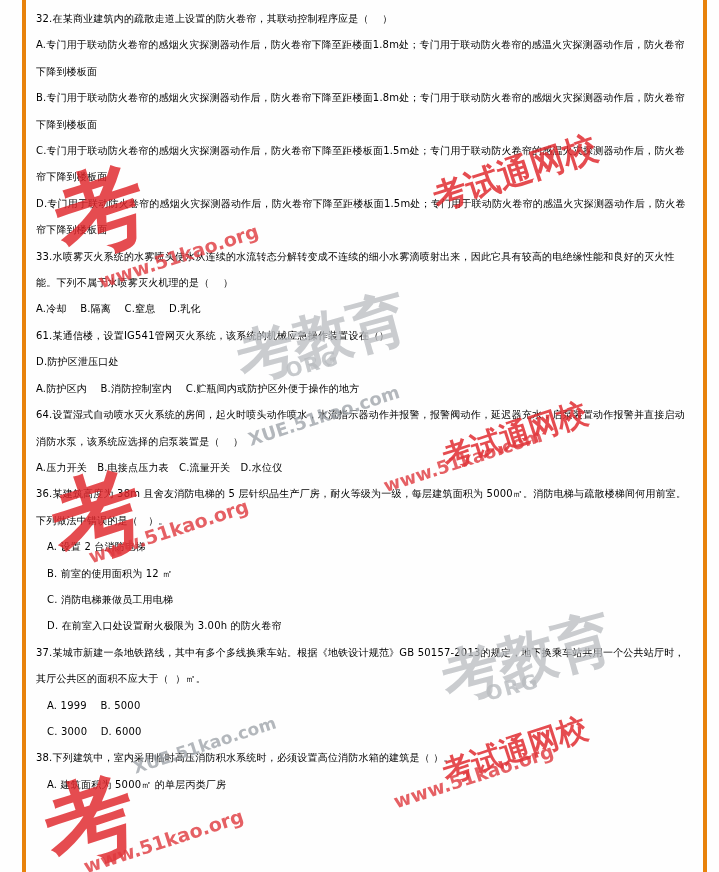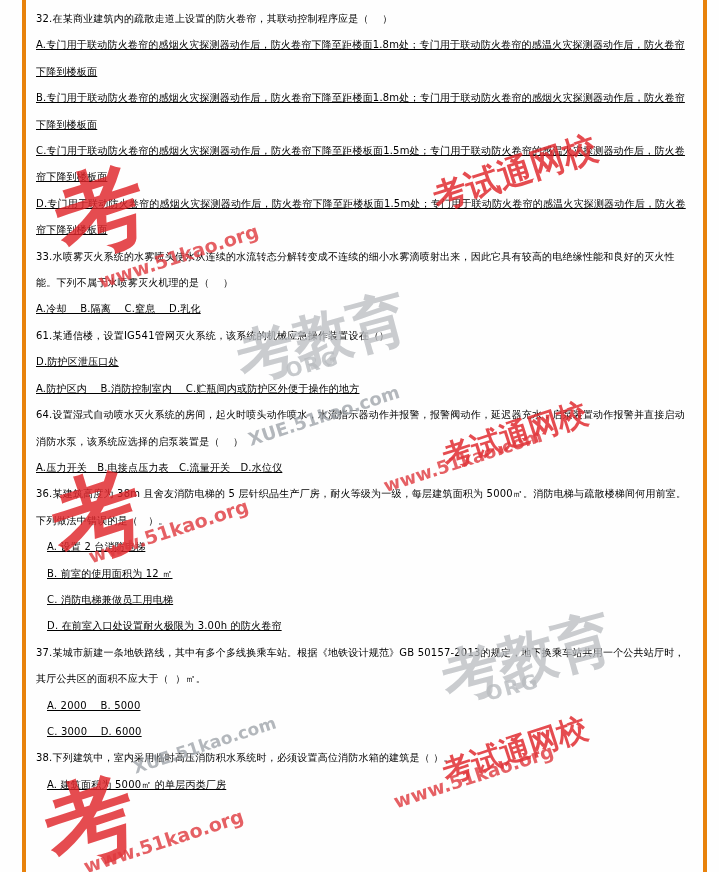--- a/index.html
+++ b/index.html
@@ -39,21 +39,21 @@
     color: #000000;
     letter-spacing: 0.2px;
   }
   .q {
     margin: 0 0 0 0;
   }
   .line {
     white-space: pre-wrap;
     word-break: break-all;
   }
-  .opt { margin: 0; text-decoration: underline; }
+  .opt { margin: 0; }
   .opt-ind { padding-left: 11px; }
 
   
   .wm {
     position: absolute;
     pointer-events: none;
     user-select: none;
   }
   .wm-text {
     font-weight: bold;
@@ -135,21 +135,21 @@
     <div class="q">
       <div class="line">36.某建筑高度为 38m 且舍友消防电梯的 5 层针织品生产厂房，耐火等级为一级，每层建筑面积为 5000㎡。消防电梯与疏散楼梯间何用前室。下列做法中错误的是（   ）。</div>
       <div class="line opt opt-ind">A. 设置 2 台消防电梯</div>
       <div class="line opt opt-ind">B. 前室的使用面积为 12 ㎡</div>
       <div class="line opt opt-ind">C. 消防电梯兼做员工用电梯</div>
       <div class="line opt opt-ind">D. 在前室入口处设置耐火极限为 3.00h 的防火卷帘</div>
     </div>
 
     <div class="q">
       <div class="line">37.某城市新建一条地铁路线，其中有多个多线换乘车站。根据《地铁设计规范》GB 50157-2013的规定，地下换乘车站共用一个公共站厅时，其厅公共区的面积不应大于（  ）㎡。</div>
-      <div class="line opt opt-ind">A. 2000    B. 5000</div>
+      <div class="line opt opt-ind">A. 1999    B. 5000</div>
       <div class="line opt opt-ind">C. 3000    D. 6000</div>
     </div>
 
     <div class="q">
       <div class="line">38.下列建筑中，室内采用临时高压消防积水系统时，必须设置高位消防水箱的建筑是（ ）。</div>
       <div class="line opt opt-ind">A. 建筑面积为 5000㎡ 的单层丙类厂房</div>
     </div>
 
   </div>
 

